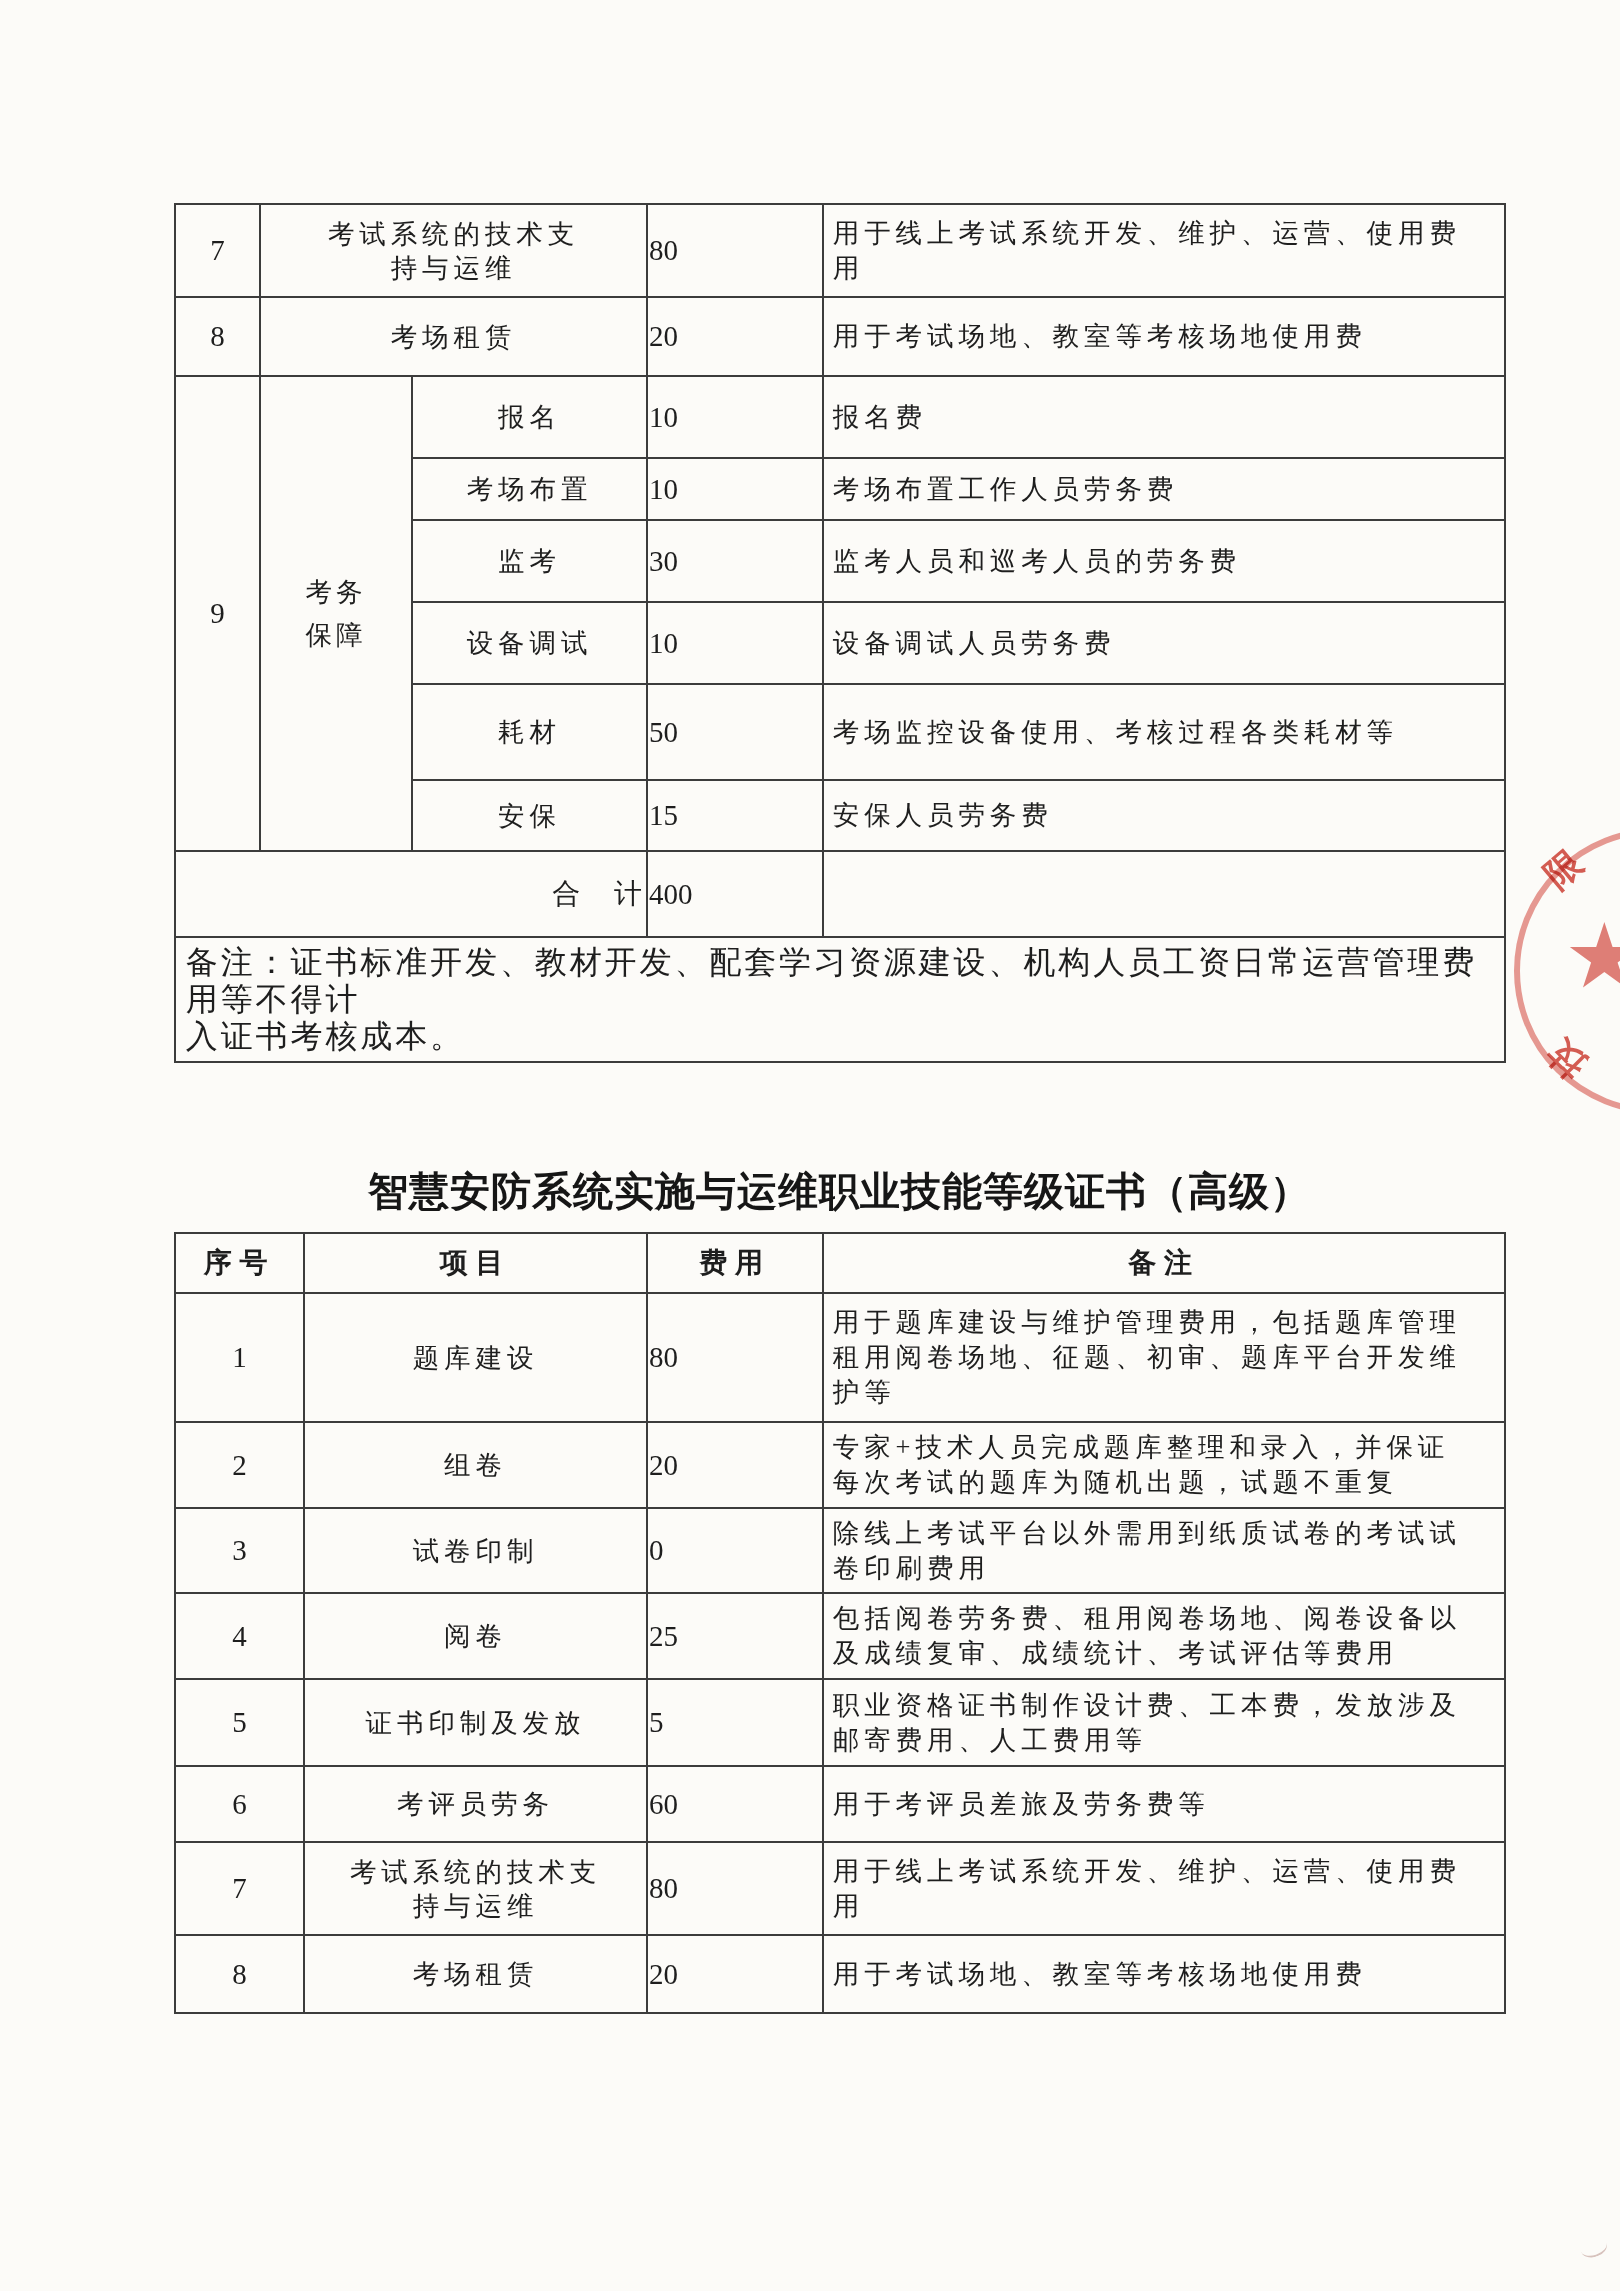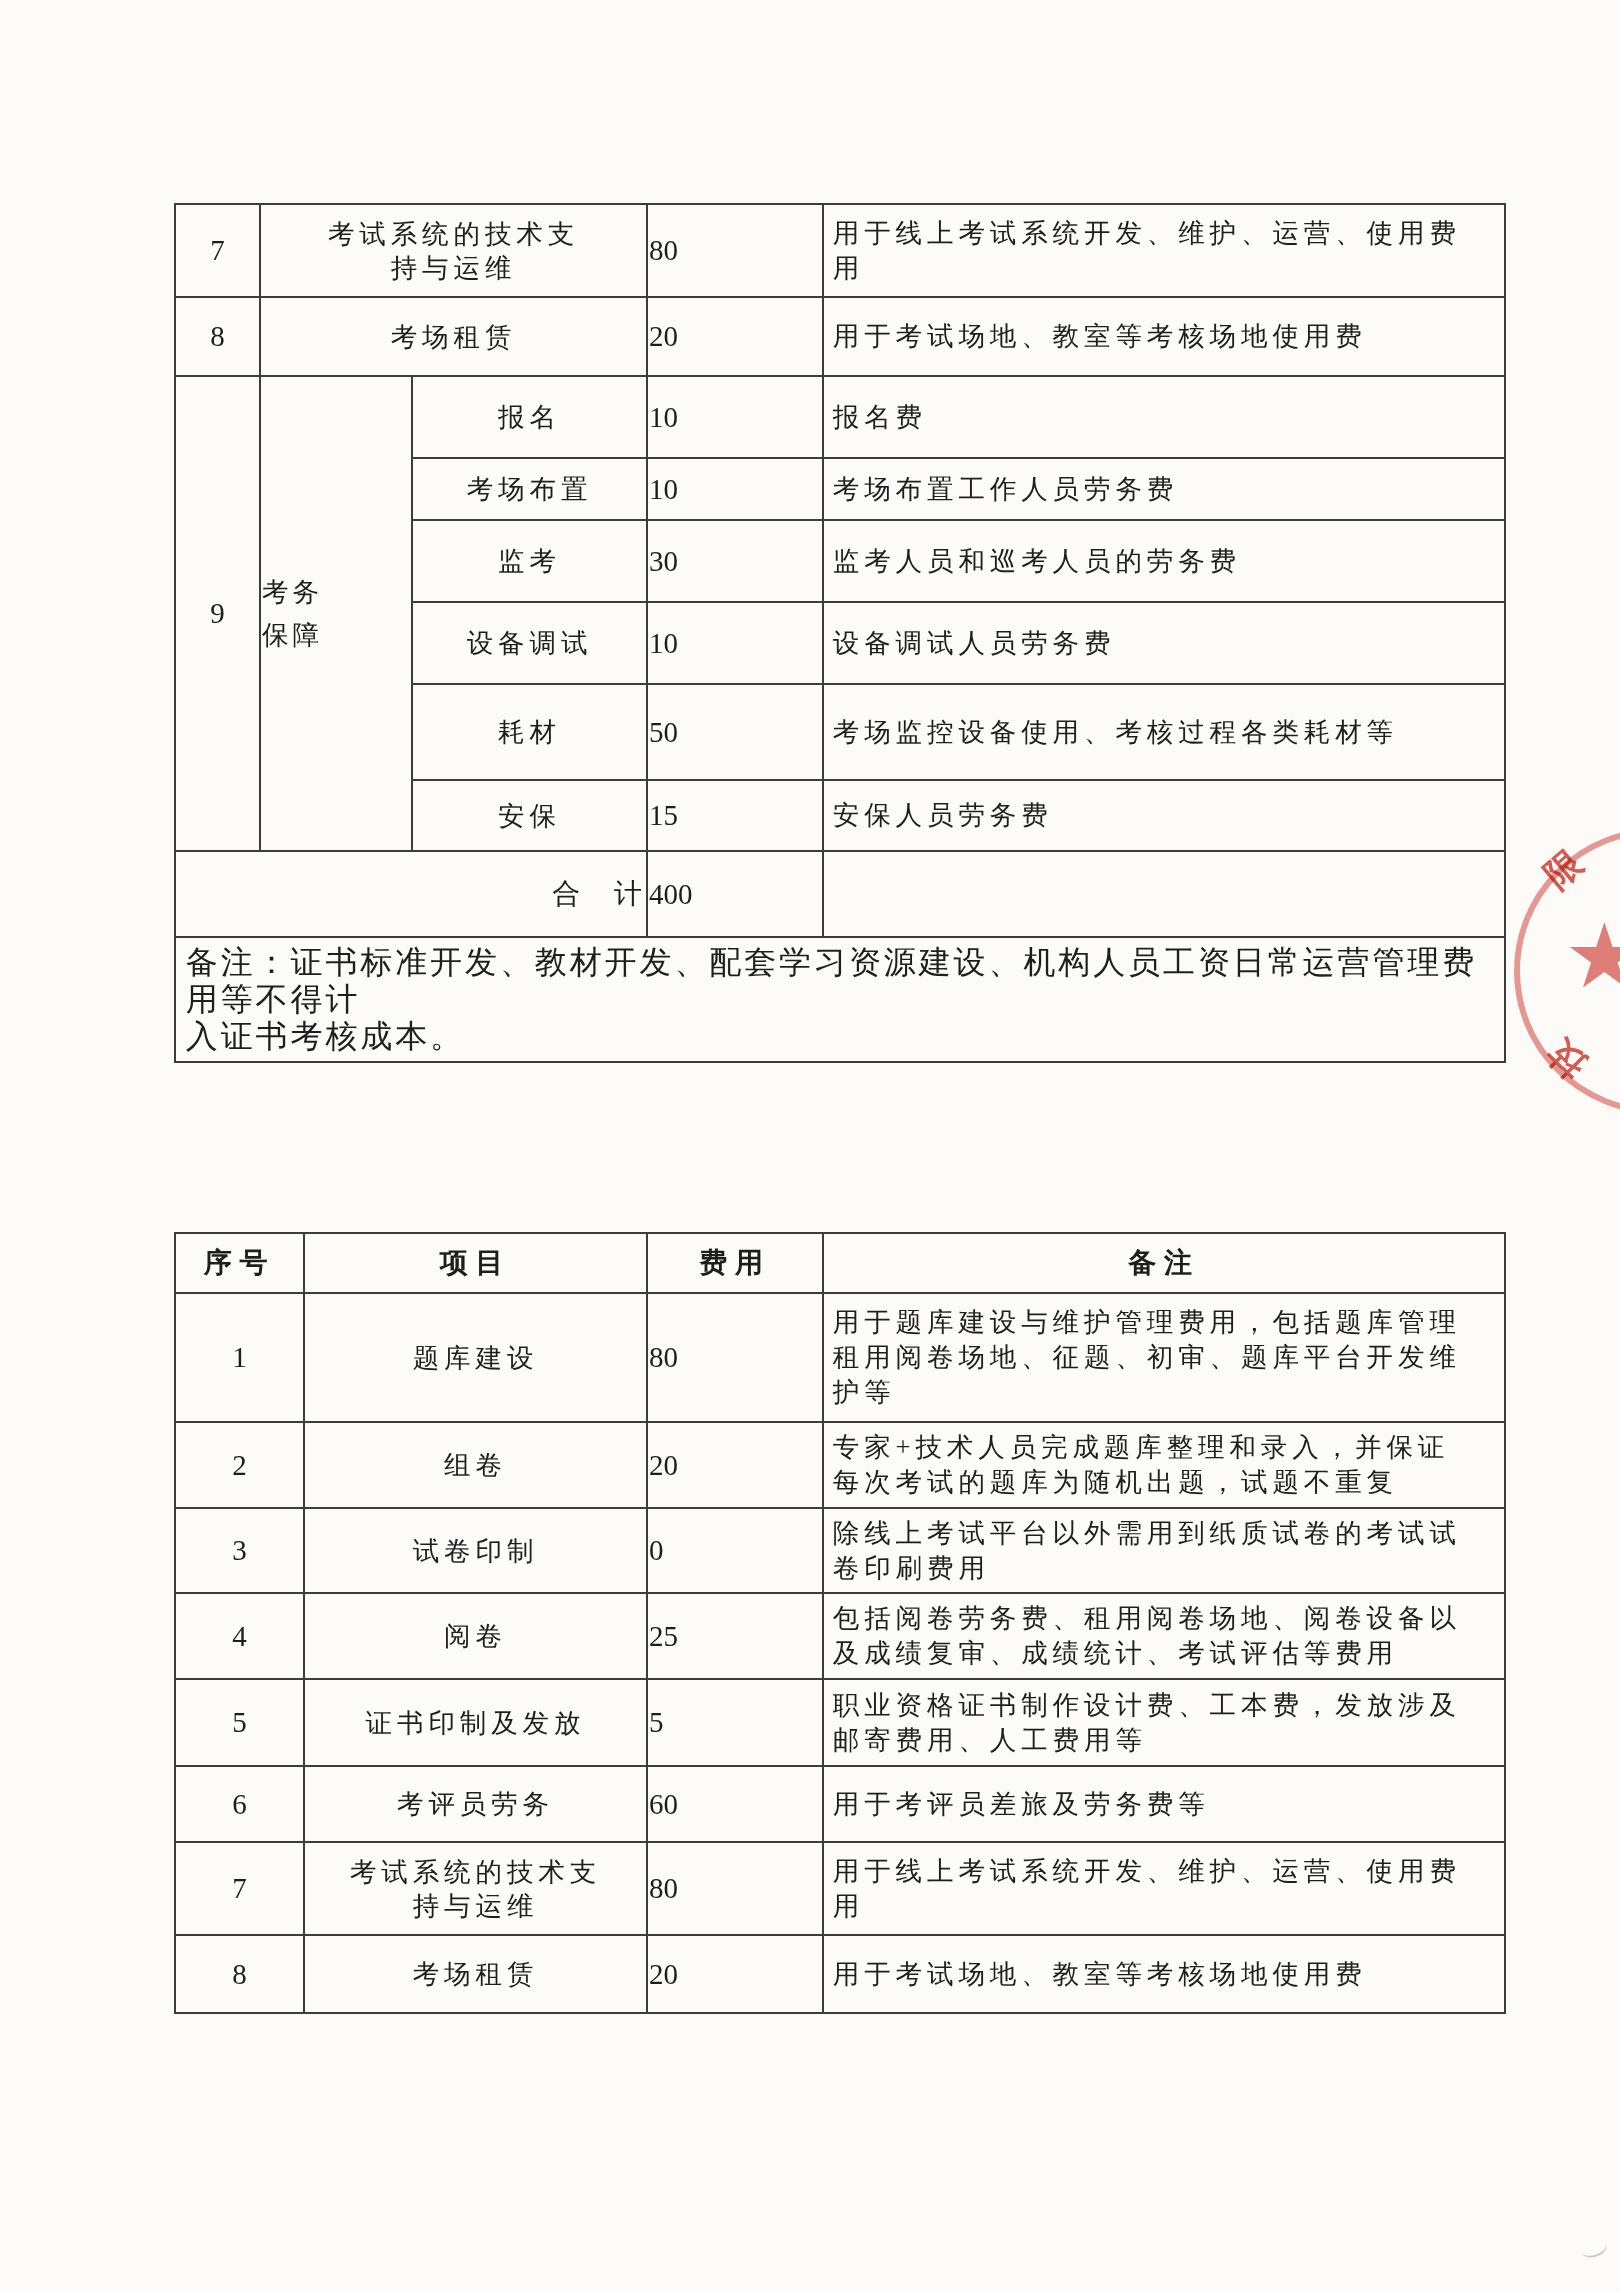--- a/index.html
+++ b/index.html
@@ -8,21 +8,21 @@
     background:#fcfbf8;overflow:hidden;
     font-family:"Liberation Serif","DejaVu Serif",serif;color:#1e1e1e;
   }
   table.t{position:absolute;left:174px;width:1331px;border-collapse:collapse;table-layout:fixed;}
   .t td,.t th{border:2px solid #3c3c3c;vertical-align:middle;overflow:hidden;}
   #t1{top:203px}
   #t2{top:1232px}
   .no{text-align:center;font-size:29px;}
   .item{text-align:center;font-size:26.5px;}
   .itemspan{display:inline-block;max-width:253px;line-height:34px;letter-spacing:4.9px;}
-  .group{text-align:left;font-size:26.5px;}
+  .group{text-align:center;font-size:26.5px;}
   .grouplab{display:inline-block;width:61px;line-height:43px;letter-spacing:3.9px;}
   .fee{text-align:left;font-size:29px;}
   .note{font-size:26.5px;padding:3.9px 8.8px;text-align:left;}
   .nl{line-height:35px;letter-spacing:4.9px;}
   .totallab{text-align:right;font-size:28px;letter-spacing:2.9px;}
   .footnote{padding:5.9px 9.8px;font-size:32px;text-align:left;vertical-align:top;margin-top:34px;}
   .fl{line-height:37px;letter-spacing:2.9px;}
   .t th{font-size:28px;font-weight:700;letter-spacing:7.8px;text-align:center;background:transparent;}
   .title{
     position:absolute;left:174px;top:1164px;width:1331px;text-align:center;
@@ -135,20 +135,21 @@
       </tr>
       <tr style="height:90px">
         <td class="footnote" colspan="5">
           <div class="fl">备注：证书标准开发、教材开发、配套学习资源建设、机构人员工资日常运营管理费用等不得计</div>
           <div class="fl">入证书考核成本。</div>
         </td>
       </tr>
     </tbody>
   </table>
 
+  <div class="title">智慧安防系统实施与运维职业技能等级证书（高级）</div>
 
   <table class="t" id="t2">
     <colgroup>
       <col style="width:129px">
         <col style="width:343px">
       <col style="width:176px">
         <col style="width:682px">
     </colgroup>
     <tbody>
       <tr style="height:60px">

